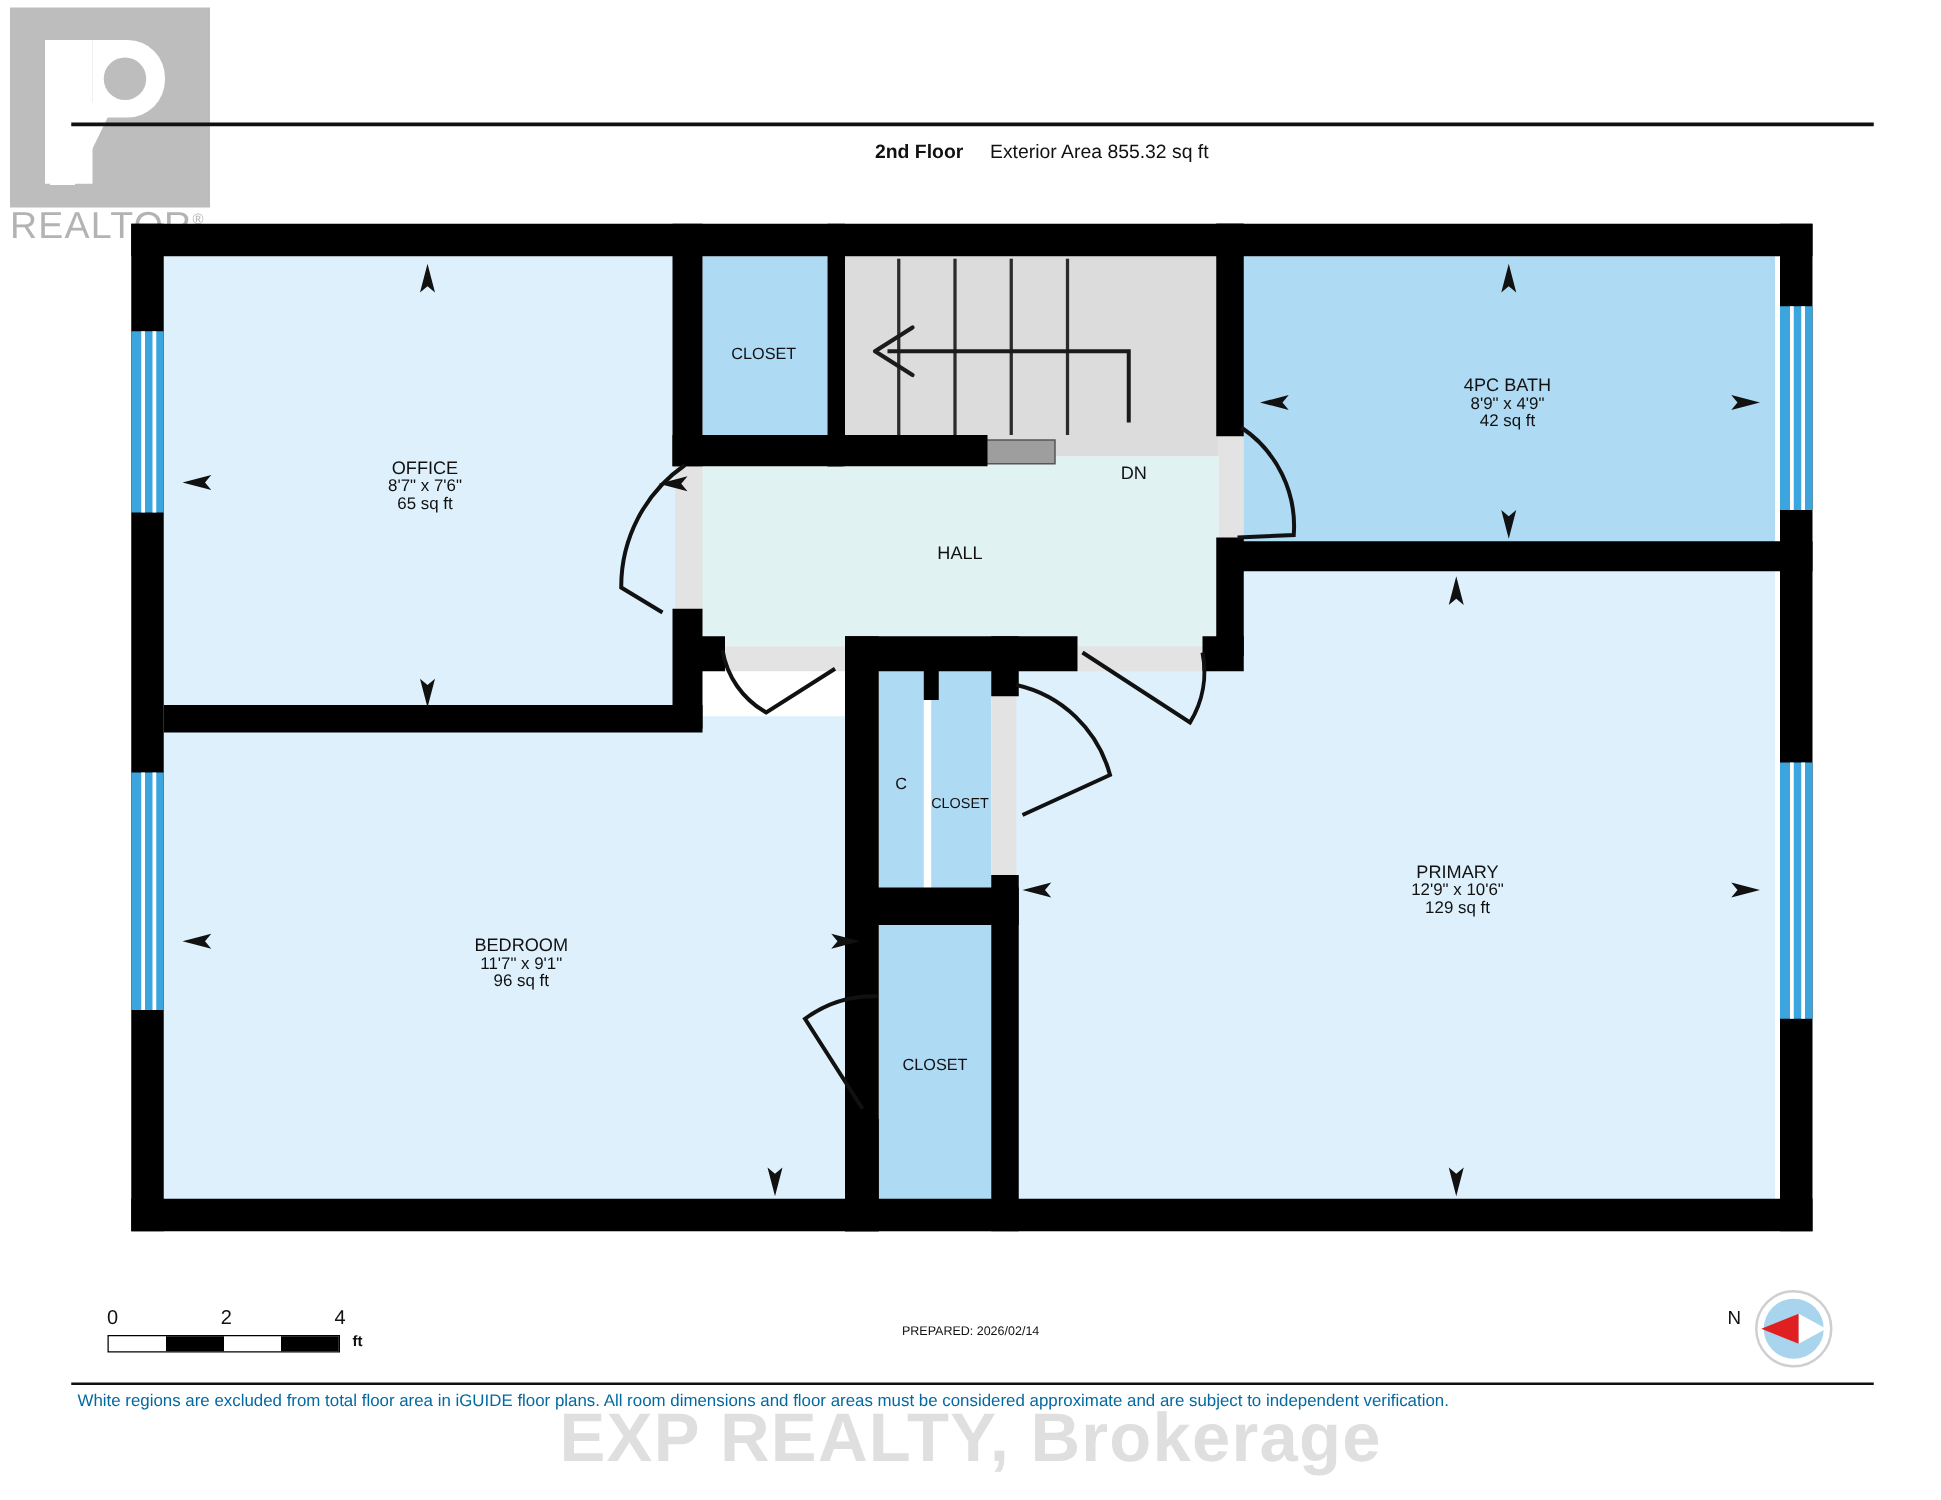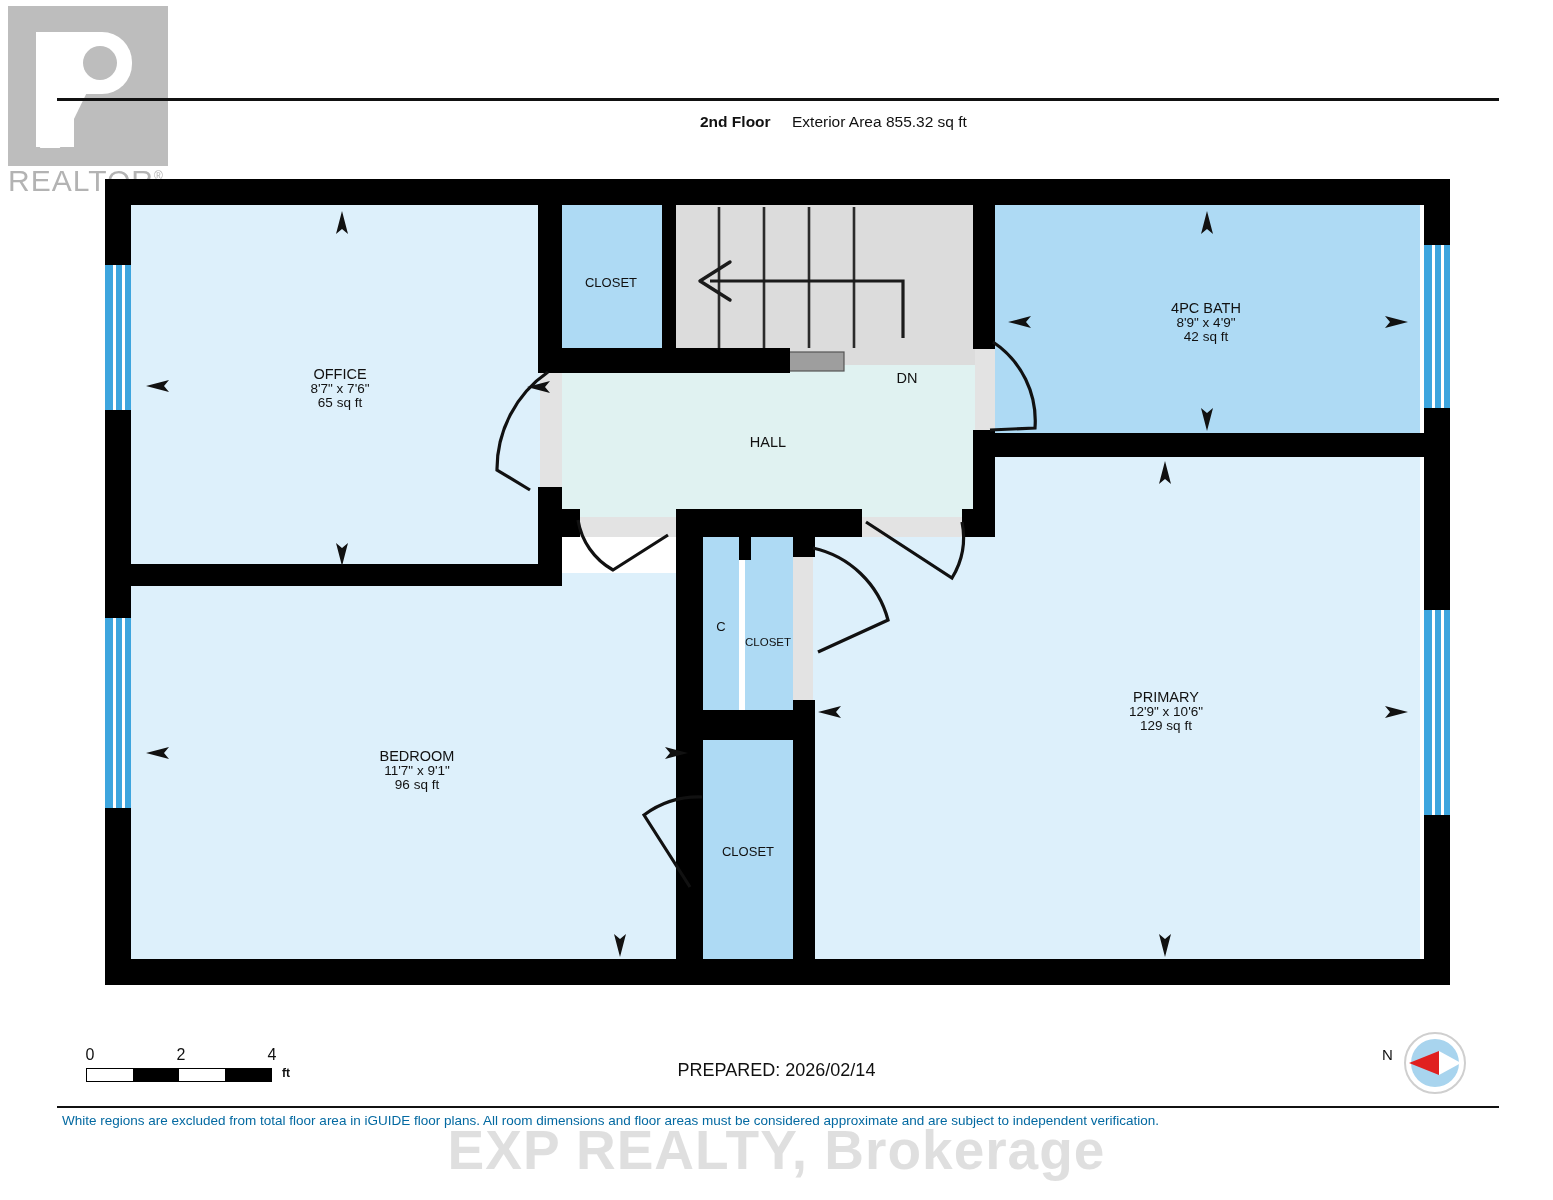--- a/index.html
+++ b/index.html
@@ -36,21 +36,21 @@
   #floorplan svg{display:block;}
 
   
   #scale-bar{position:absolute;left:86px;top:1046px;width:210px;height:52px;}
   #scale-bar .ticks{position:relative;height:20px;}
   #scale-bar .ticks span{position:absolute;top:0;font-size:16px;transform:translateX(-50%);}
   #scale-bar .bar{position:absolute;left:0;top:22px;width:186px;height:14px;border:1.5px solid #000;box-sizing:border-box;
       background:linear-gradient(to right,#fff 0 25%,#000 25% 50%,#fff 50% 75%,#000 75% 100%);}
   #scale-bar .unit{position:absolute;left:196px;top:20px;font-size:12px;font-weight:bold;}
 
-  #prepared{position:absolute;left:0;top:1060px;width:1553px;text-align:center;font-size:18px;}
+  #prepared{position:absolute;left:0;top:1060px;width:1553px;text-align:center;font-size:10px;}
 
   
   #compass{position:absolute;left:1380px;top:1030px;width:110px;height:60px;}
   #compass .n{position:absolute;left:2px;top:16px;font-size:15px;}
 
   
   #footer-rule{position:absolute;left:57px;top:1106px;width:1442px;height:2px;background:#111;}
   #disclaimer{position:absolute;left:62px;top:1113px;width:1400px;font-size:13.5px;color:#0369a1;}
   #watermark{position:absolute;left:0;top:1118px;width:1553px;text-align:center;
       font-size:55px;font-weight:bold;color:rgba(150,150,150,.30);letter-spacing:1px;

